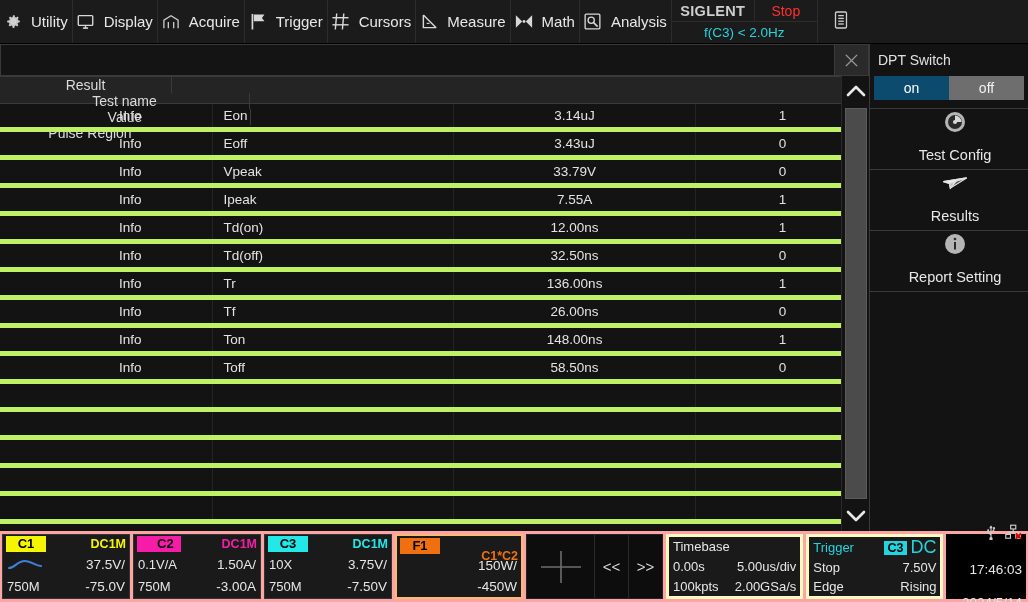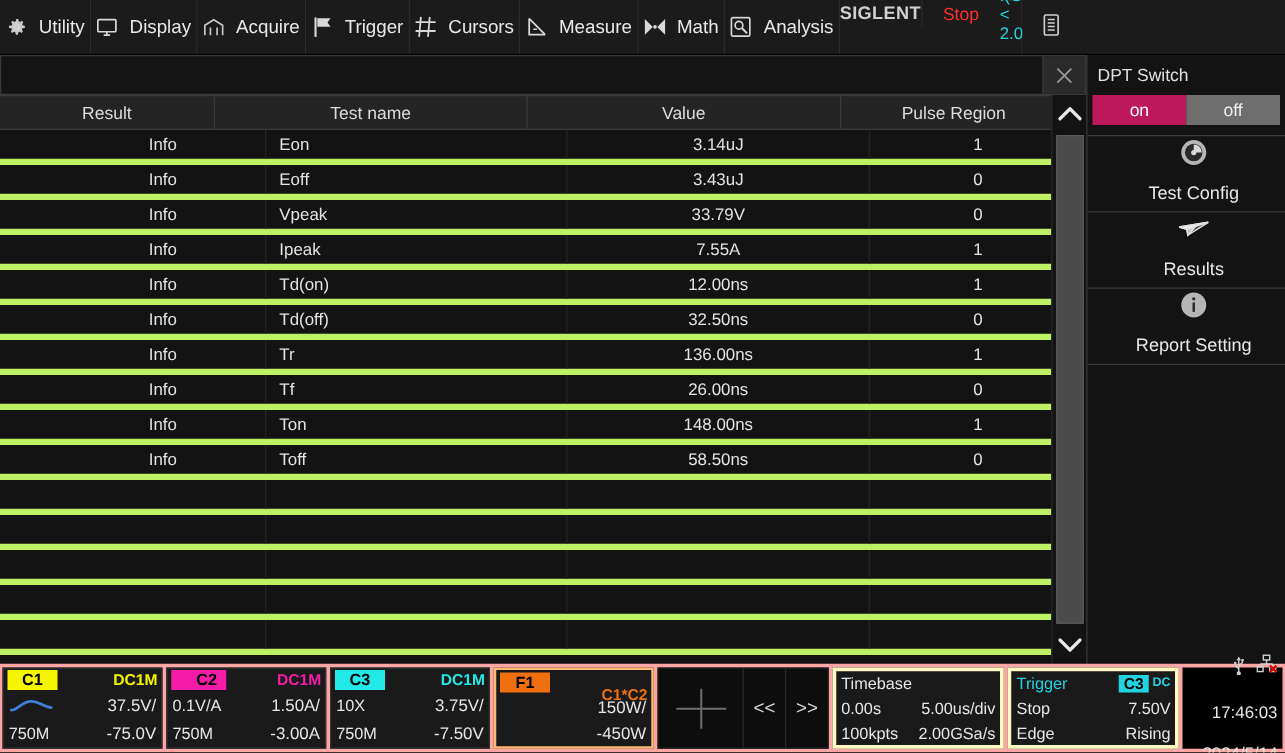--- a/index.html
+++ b/index.html
@@ -25,21 +25,21 @@
     color: #e8e8e8; font-size: 15px;
     border-right: 1px solid #2c2c2c;
     white-space: nowrap;
     background: #1b1b1b;
   }
   .menu-item .ic { display: flex; align-items: center; justify-content: center; width: 18px; height: 18px; }
   .menu-item .ic svg { display: block; }
 
   .siglent-block {
     width: 146px; border-right: 1px solid #2c2c2c;
-    display: flex; flex-direction: row; background: #1b1b1b;
+    display: flex; flex-direction: column; background: #1b1b1b;
   }
   .sig-top { height: 22px; display: flex; align-items: stretch; }
   .sig-logo {
     flex: 1; display: flex; align-items: center; justify-content: center;
     font-family: "Liberation Sans", sans-serif;
     font-size: 14.5px; font-weight: bold; letter-spacing: .3px;
     color: #cfcfcf;
     border-right: 1px solid #2c2c2c;
   }
   .sig-state {
@@ -68,21 +68,21 @@
     background: #2a2a2a; border-left: 1px solid #3a3a3a; color: #9a9a9a;
   }
 
   
   .table-wrap {
     position: absolute; left: 0; top: 76px; width: 869px; height: 455px;
     background: #131313;
   }
   .thead {
     display: flex; height: 28px; background: #242424;
-    border-top: 1px solid #3a3a3a; border-bottom: 1px solid #3a3a3a;
+    border-top: 1px solid #3a3a3a; border-bottom: 1px solid #3a3a3a; flex-direction: column;
   }
   .thead .th {
     display: flex; align-items: center; justify-content: center;
     color: #dcdcdc; font-size: 14px;
     border-right: 1px solid #3a3a3a;
   }
   .tbody { position: relative; height: 427px; overflow: hidden; }
   .trow { display: flex; height: 28px; border-bottom: 5px solid #bef264; padding-left: 48px; }
   .trow .td {
     display: flex; align-items: center;
@@ -117,21 +117,21 @@
   }
   .sb-head {
     height: 32px; display: flex; align-items: center; padding-left: 8px;
     color: #e0e0e0; font-size: 14px;
   }
   .toggle { display: flex; height: 24px; margin: 0 4px; }
   .tg {
     flex: 1; display: flex; align-items: center; justify-content: center;
     font-size: 14px;
   }
-  .tg.on  { background: #be185d; color: #ffffff; }
+  .tg.on  { background: #0c4a6e; color: #ffffff; }
   .tg.off { background: #6e6e6e; color: #f0f0f0; }
   .sb-divider { height: 1px; background: #3a3a3a; margin-top: 8px; }
   .sb-row {
     height: 61px; display: flex; align-items: center; gap: 12px;
     padding-left: 12px; border-bottom: 1px solid #3a3a3a;
     color: #e8e8e8; font-size: 14.5px; flex-direction: column;
   }
   .sb-row .ic { width: 26px; height: 26px; display: flex; align-items: center; justify-content: center; }
 
   
@@ -171,21 +171,21 @@
 
   .infoblock {
     width: 145px; background: #1a1a1a; border: 3px solid #fef9c3;
     display: flex; flex-direction: column; font-size: 13px; color: #e6e6e6;
   }
   .ib-row { height: 21px; display: flex; align-items: center; justify-content: space-between; padding: 0 4px; }
   .ib-title { color: #e6e6e6; }
   .ib-title.cyan { color: #22d3e0; }
 
   .badge-cyan { background: #22d3e0; color: #000; padding: 0 4px; font-size: 12.5px; font-weight: bold; }
-  .txt-cyan { color: #22d3e0; font-size: 10px; font-weight: bold; margin-left: 3px; }
+  .txt-cyan { color: #22d3e0; font-size: 18px; font-weight: normal; margin-left: 3px; }
 
   .clockblock {
     width: 84px; background: #000;
     display: flex; flex-direction: column; align-items: flex-end;
     justify-content: center; padding-right: 4px; gap: 18px;
   }
   .clk-icons { display: flex; gap: 8px; align-items: center; height: 20px; }
   .clk-t { color: #e6e6e6; font-size: 13.5px; }
 </style>
 </head>

